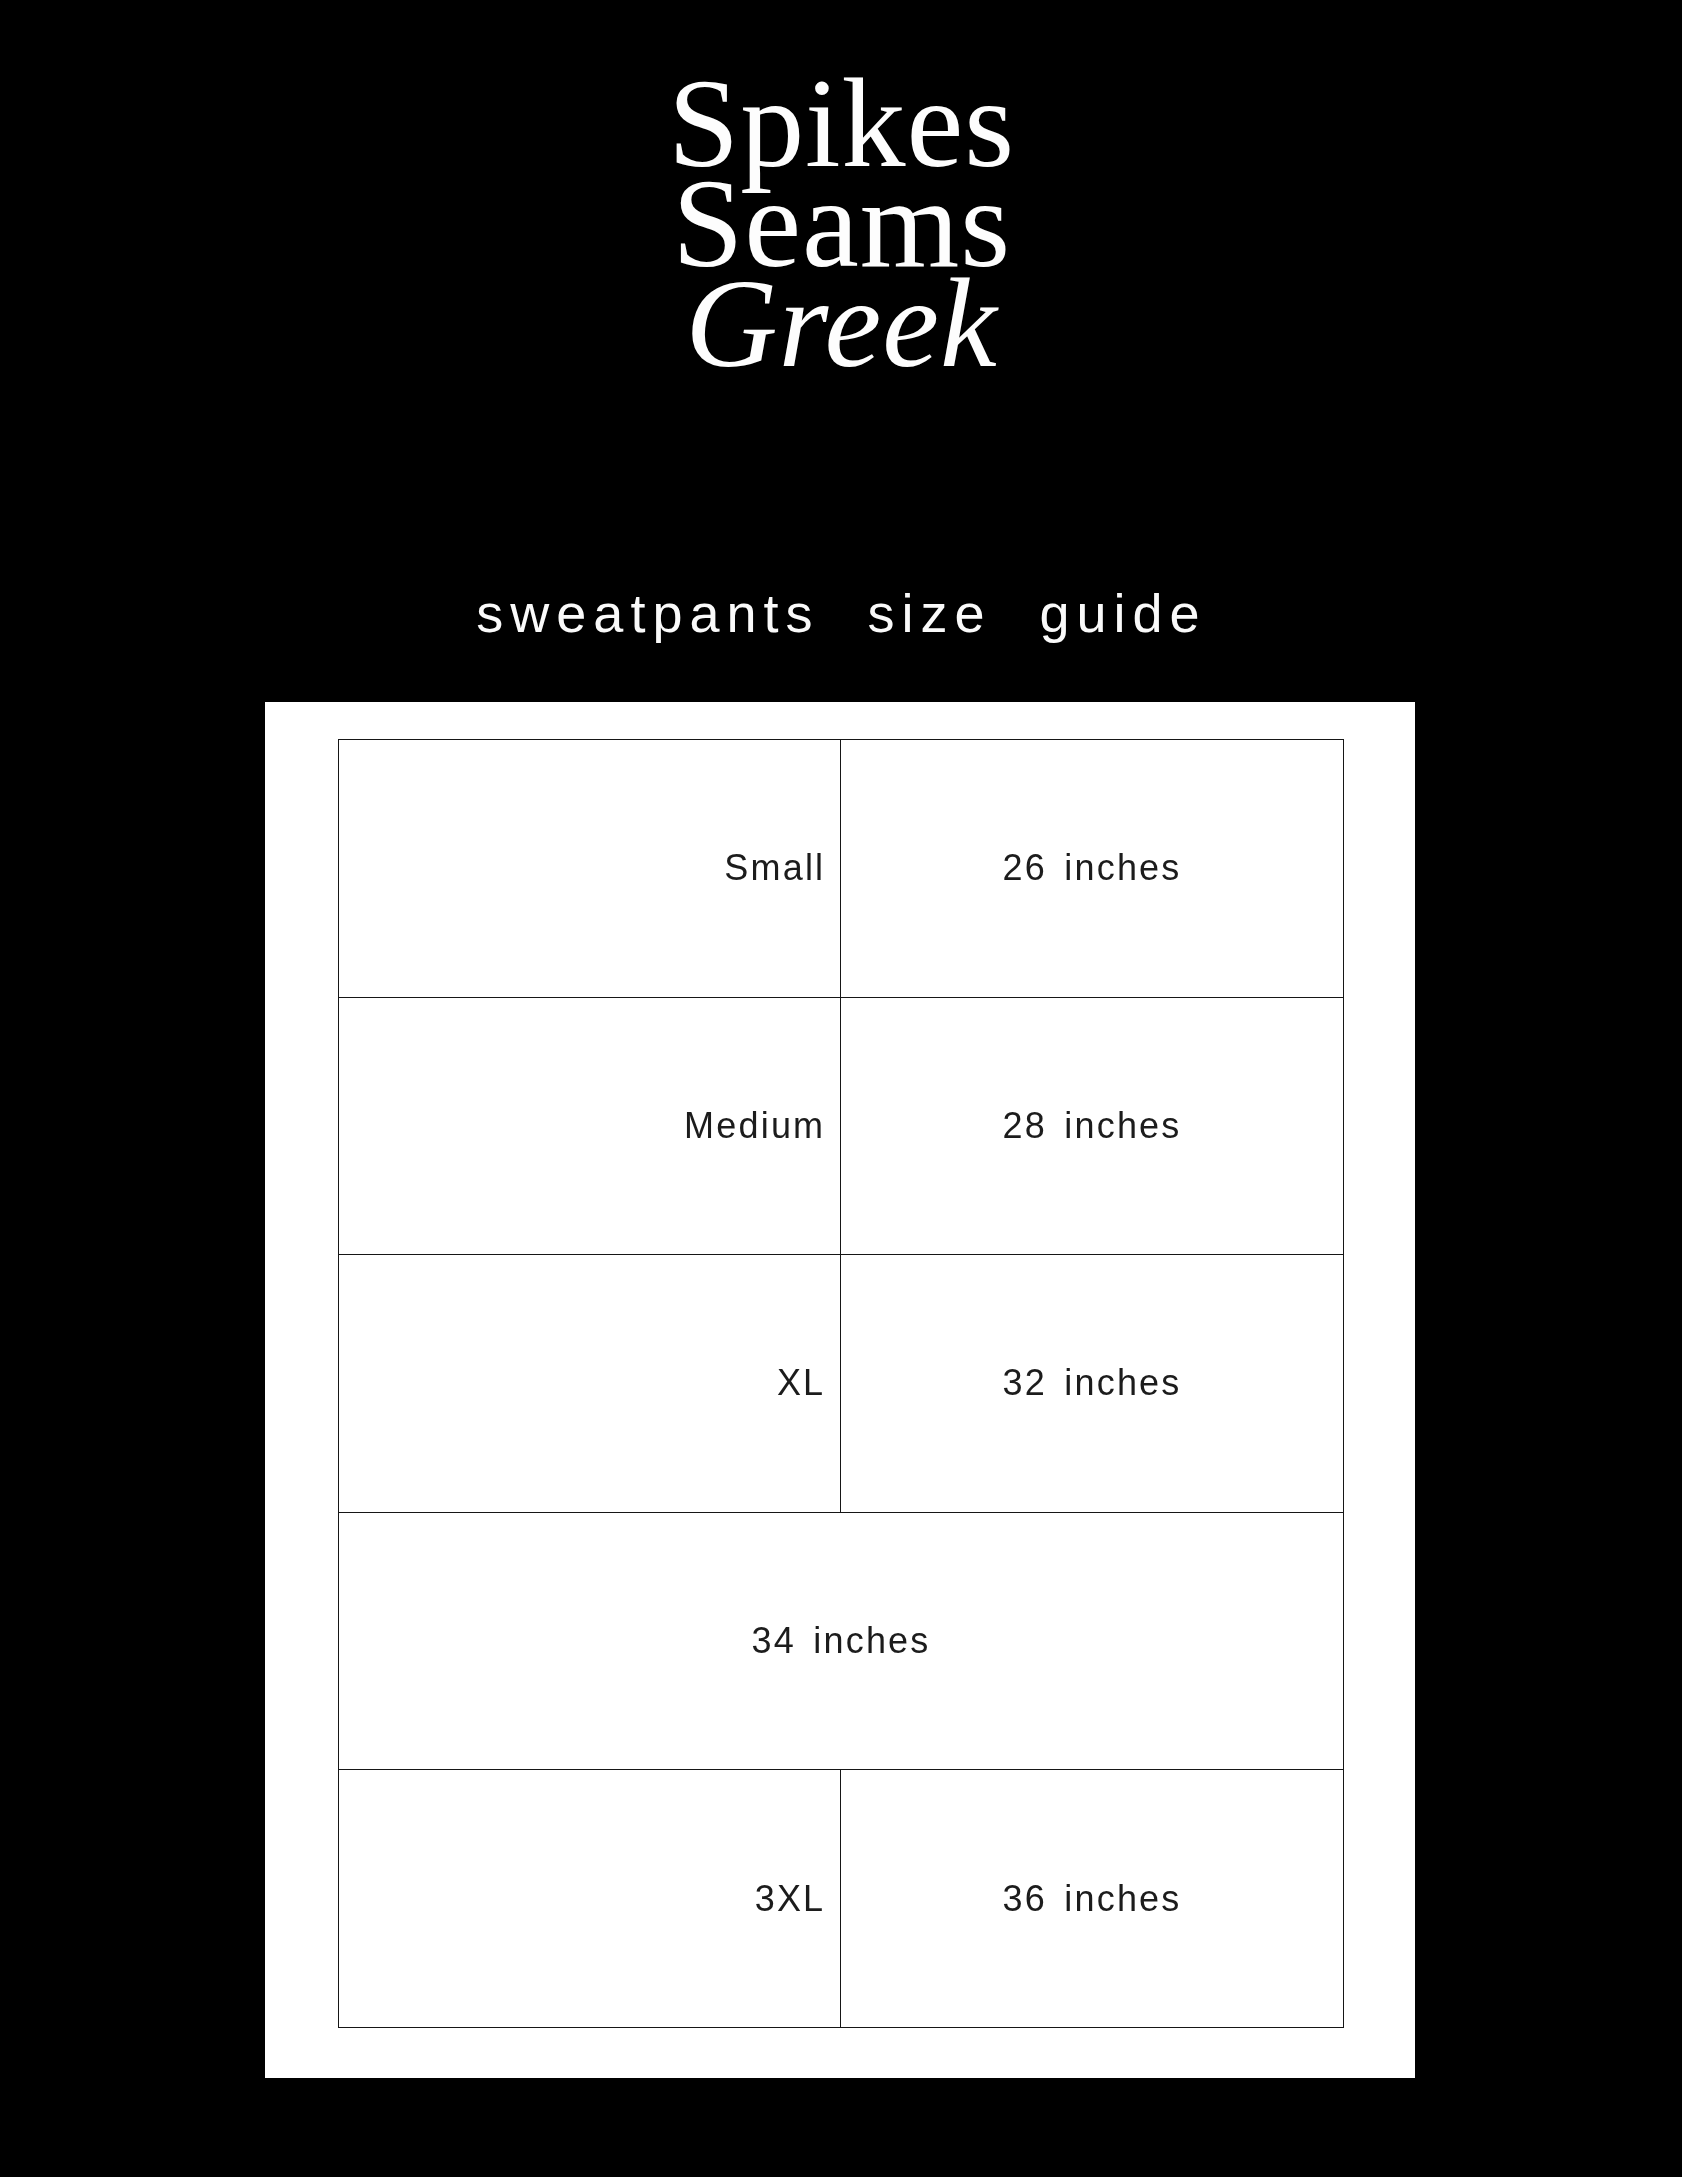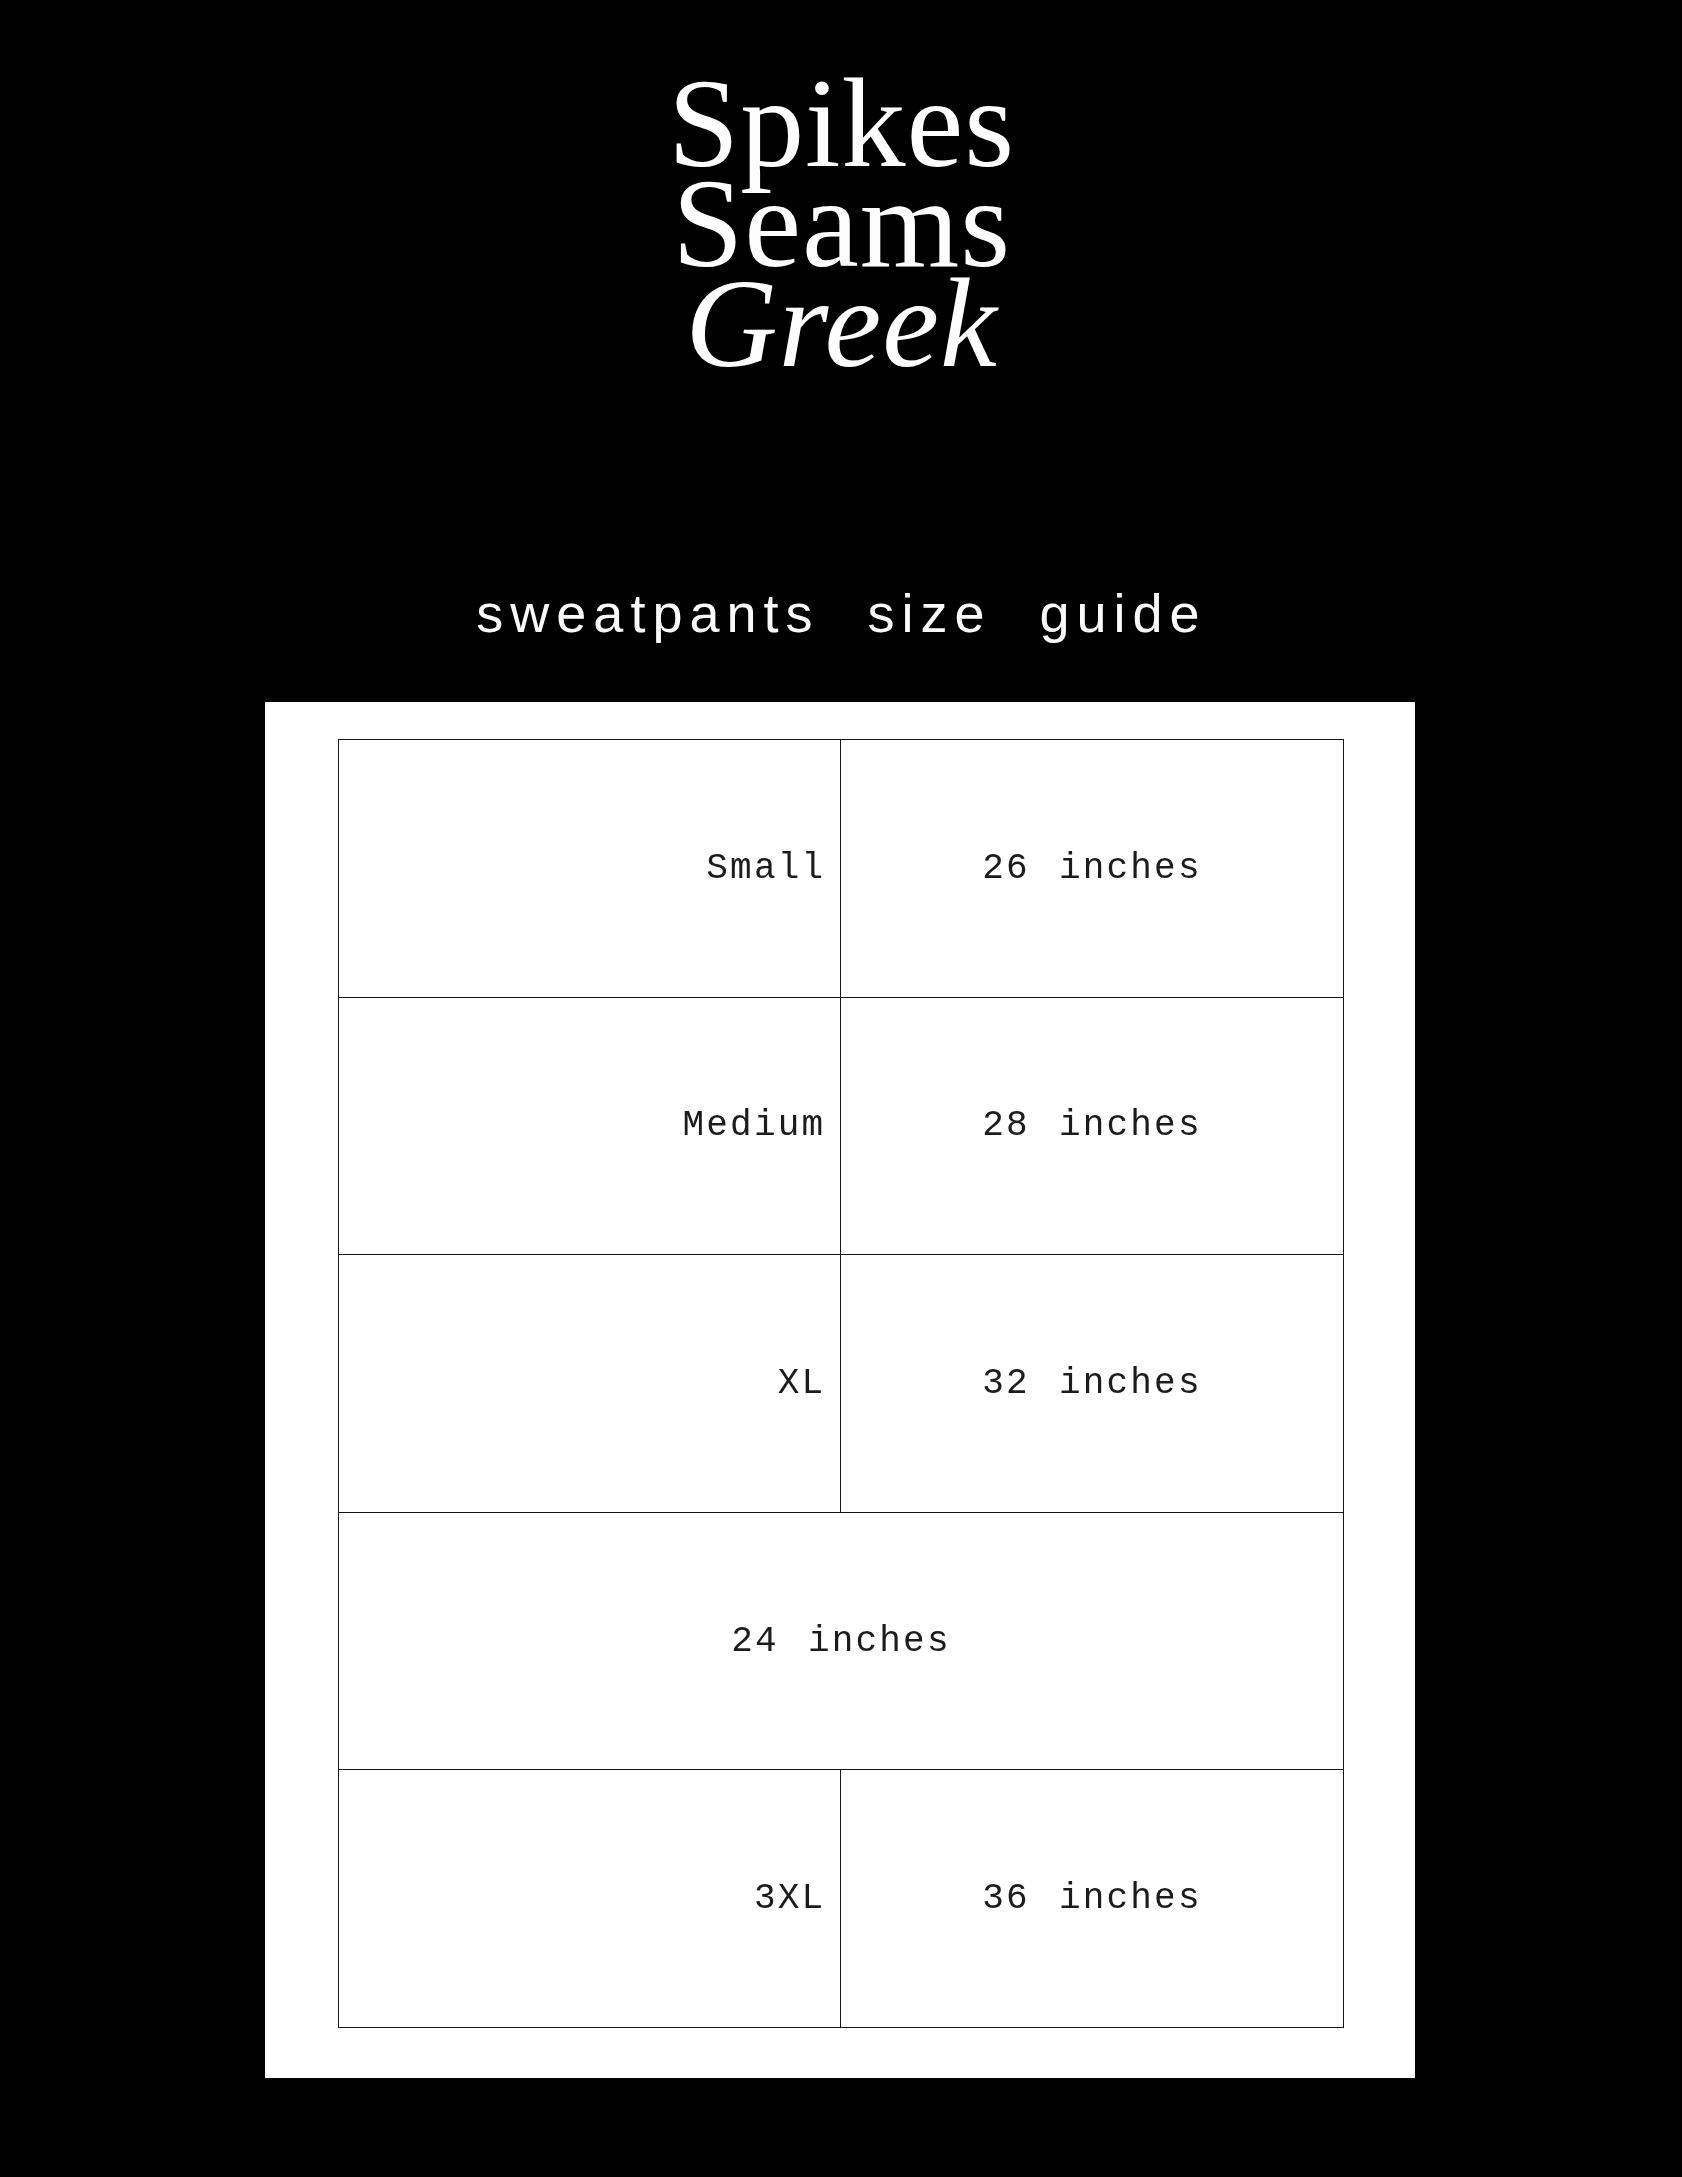--- a/index.html
+++ b/index.html
@@ -71,21 +71,20 @@
     height: 1289px;
     box-sizing: border-box;
     border: 1.7px solid #161616;
     display: flex;
     flex-direction: column;
   }
   .size-row {
     flex: 1 1 0;
     display: flex;
     min-height: 0;
-    font-family: Liberation Mono, monospace;
   }
   .size-row + .size-row {
     border-top: 1.7px solid #161616;
   }
   .cell {
     display: flex;
     align-items: center;
     color: #1c1c1c;
     font-size: 36px;
     letter-spacing: 2.2px;
@@ -129,21 +128,21 @@
         <div class="cell cell-length">28 inches</div>
       </div>
 
 
       <div class="size-row">
         <div class="cell cell-size">XL</div>
         <div class="cell cell-length">32 inches</div>
       </div>
 
       <div class="size-row">
-        <div class="cell cell-length">24 inches</div>
+        <div class="cell cell-length">34 inches</div>
       </div>
 
       <div class="size-row">
         <div class="cell cell-size">3XL</div>
         <div class="cell cell-length">36 inches</div>
       </div>
 
     </div>
   </div>
 

